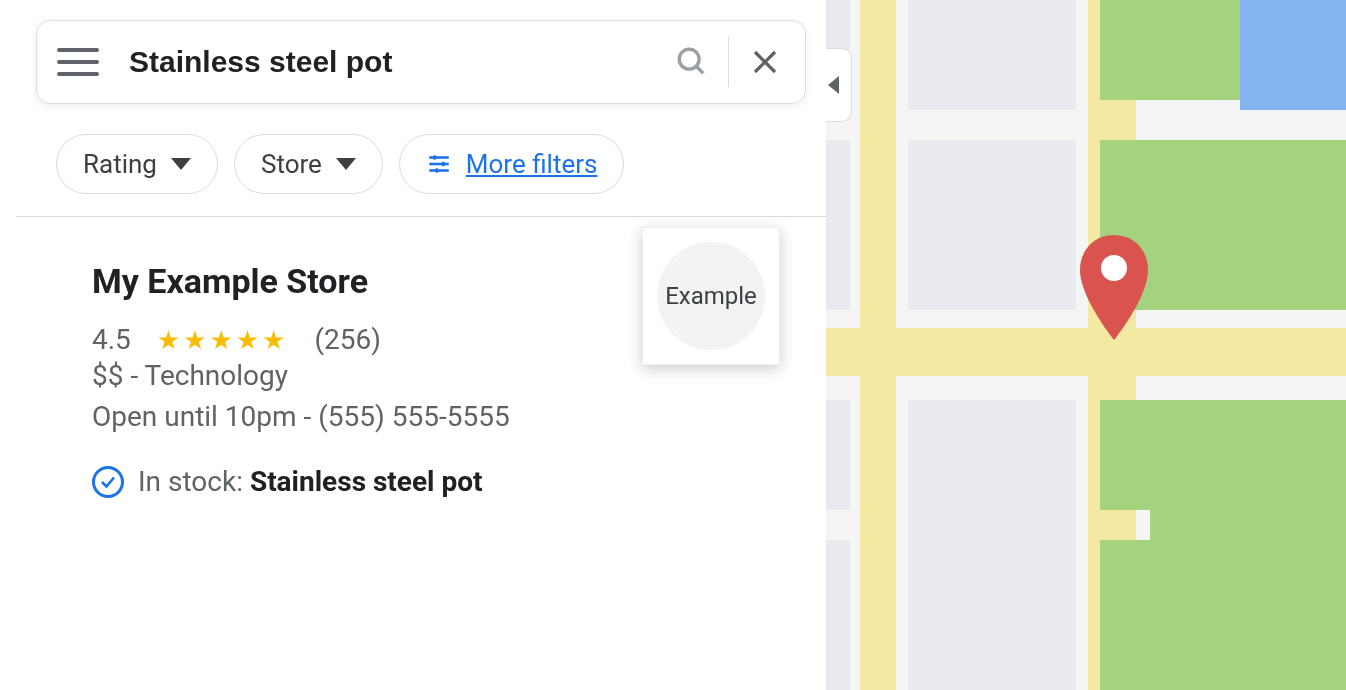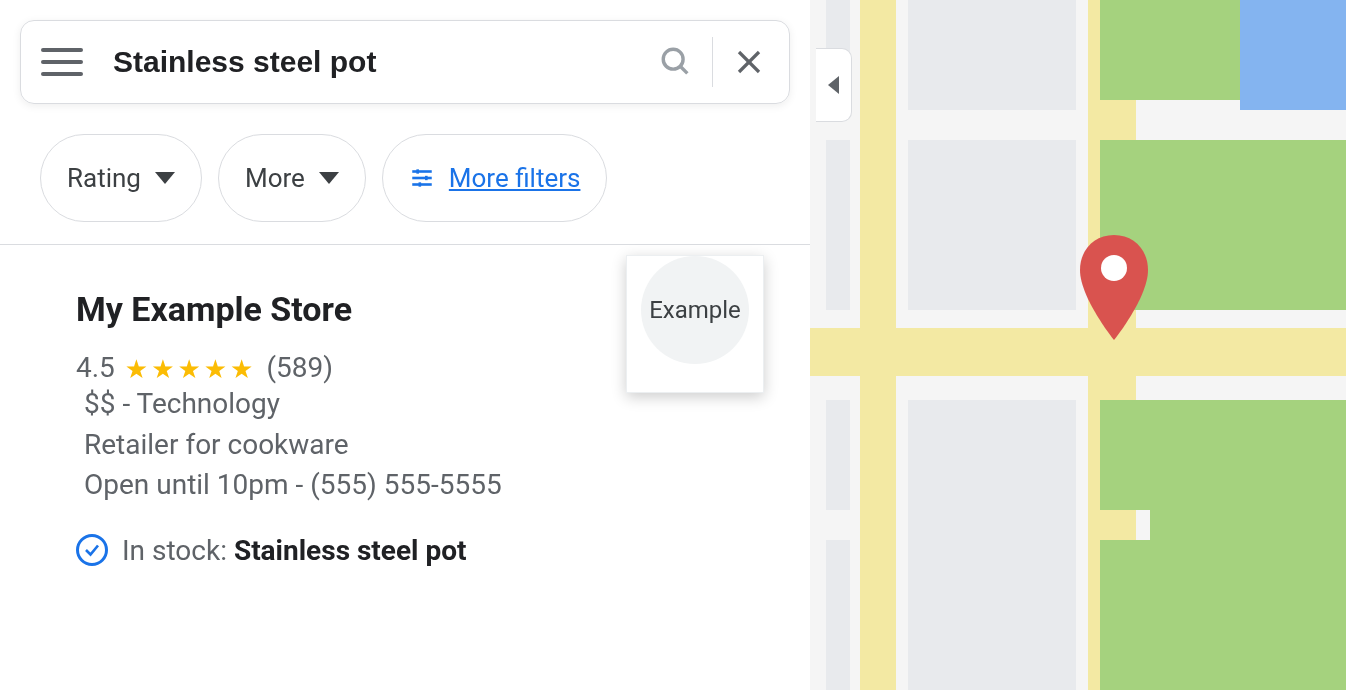--- a/index.html
+++ b/index.html
@@ -6,21 +6,21 @@
     body {
       font-family: Roboto, Arial, sans-serif;
       width: 1346px;
       height: 690px;
       overflow: hidden;
       position: relative;
       background: #fff;
     }
     .panel {
       position: absolute;
-      left: 0;
+      left: 16px;
       top: 0;
       width: 810px;
       height: 690px;
       background: #fff;
       z-index: 10;
     }
     .search-bar {
       margin: 20px 20px 0 20px;
       height: 84px;
       border: 1px solid #dadce0;
@@ -69,21 +69,21 @@
       margin: 0 6px;
     }
     .filters {
       display: flex;
       gap: 16px;
       padding: 30px 20px 20px 40px;
     }
     .filter-chip {
       border: 1px solid #dadce0;
       border-radius: 999px;
-      padding: 28px 26px;
+      padding: 14px 26px;
       font-size: 26px;
       color: #3c4043;
       display: flex;
       align-items: center;
       gap: 14px;
       cursor: pointer;
       background: #fff;
     }
     .more-filters {
       color: #1a73e8;
@@ -107,26 +107,25 @@
     .result-title {
       font-size: 34px;
       font-weight: 700;
       color: #202124;
       margin-bottom: 22px;
     }
     .result-line {
       font-size: 28px;
       color: #5f6368;
       line-height: 1.45;
-      margin-left: 8px;
     }
     .rating-row {
       display: flex;
-      align-items: flex-end;
-      gap: 10px;
+      align-items: center;
+      gap: 26px;
       font-size: 28px;
       color: #5f6368;
     }
     .stars {
       color: #fbbc04;
       font-size: 26px;
       letter-spacing: 3px;
     }
     .instock-row {
       display: flex;
@@ -153,21 +152,21 @@
     .thumb {
       position: absolute;
       right: 46px;
       top: 10px;
       width: 138px;
       height: 138px;
       background: #fff;
       border: 1px solid #eceff1;
       box-shadow: 0 4px 14px rgba(0,0,0,0.2);
       display: flex;
-      align-items: flex-start;
+      align-items: center;
       justify-content: center;
     }
     .thumb-circle {
       width: 108px;
       height: 108px;
       background: #f1f3f4;
       border-radius: 50%;
       display: flex;
       align-items: center;
       justify-content: center;
@@ -257,21 +256,21 @@
       </svg>
     </div>
   </div>
 
   <div class="filters">
     <div class="filter-chip">
       <span>Rating</span>
       <span class="caret-down"></span>
     </div>
     <div class="filter-chip">
-      <span>More</span>
+      <span>Store</span>
       <span class="caret-down"></span>
     </div>
     <div class="filter-chip more-filters">
       <svg width="26" height="26" viewBox="0 0 24 24" fill="none" stroke="#1a73e8" stroke-width="2.4">
         <line x1="3" y1="6" x2="21" y2="6"></line>
         <line x1="3" y1="12" x2="21" y2="12"></line>
         <line x1="3" y1="18" x2="21" y2="18"></line>
         <line x1="8" y1="4" x2="8" y2="8"></line>
         <line x1="16" y1="10" x2="16" y2="14"></line>
         <line x1="10" y1="16" x2="10" y2="20"></line>
@@ -280,24 +279,23 @@
     </div>
   </div>
 
   <div class="results-divider"></div>
 
   <div class="result-card">
     <div class="result-title">My Example Store</div>
     <div class="rating-row">
       <span>4.5</span>
       <span class="stars">★★★★★</span>
-      <span>(589)</span>
+      <span>(256)</span>
     </div>
     <div class="result-line">$$ - Technology</div>
-    <div class="result-line">Retailer for cookware</div>
     <div class="result-line">Open until 10pm - (555) 555-5555</div>
     <div class="instock-row">
       <span class="check-circle">
         <svg width="18" height="18" viewBox="0 0 24 24" fill="none" stroke="#1a73e8" stroke-width="3.5">
           <polyline points="4,12 10,18 20,6"></polyline>
         </svg>
       </span>
       <span>
         <span>In stock: </span><span class="instock-product">Stainless steel pot</span>
       </span>

